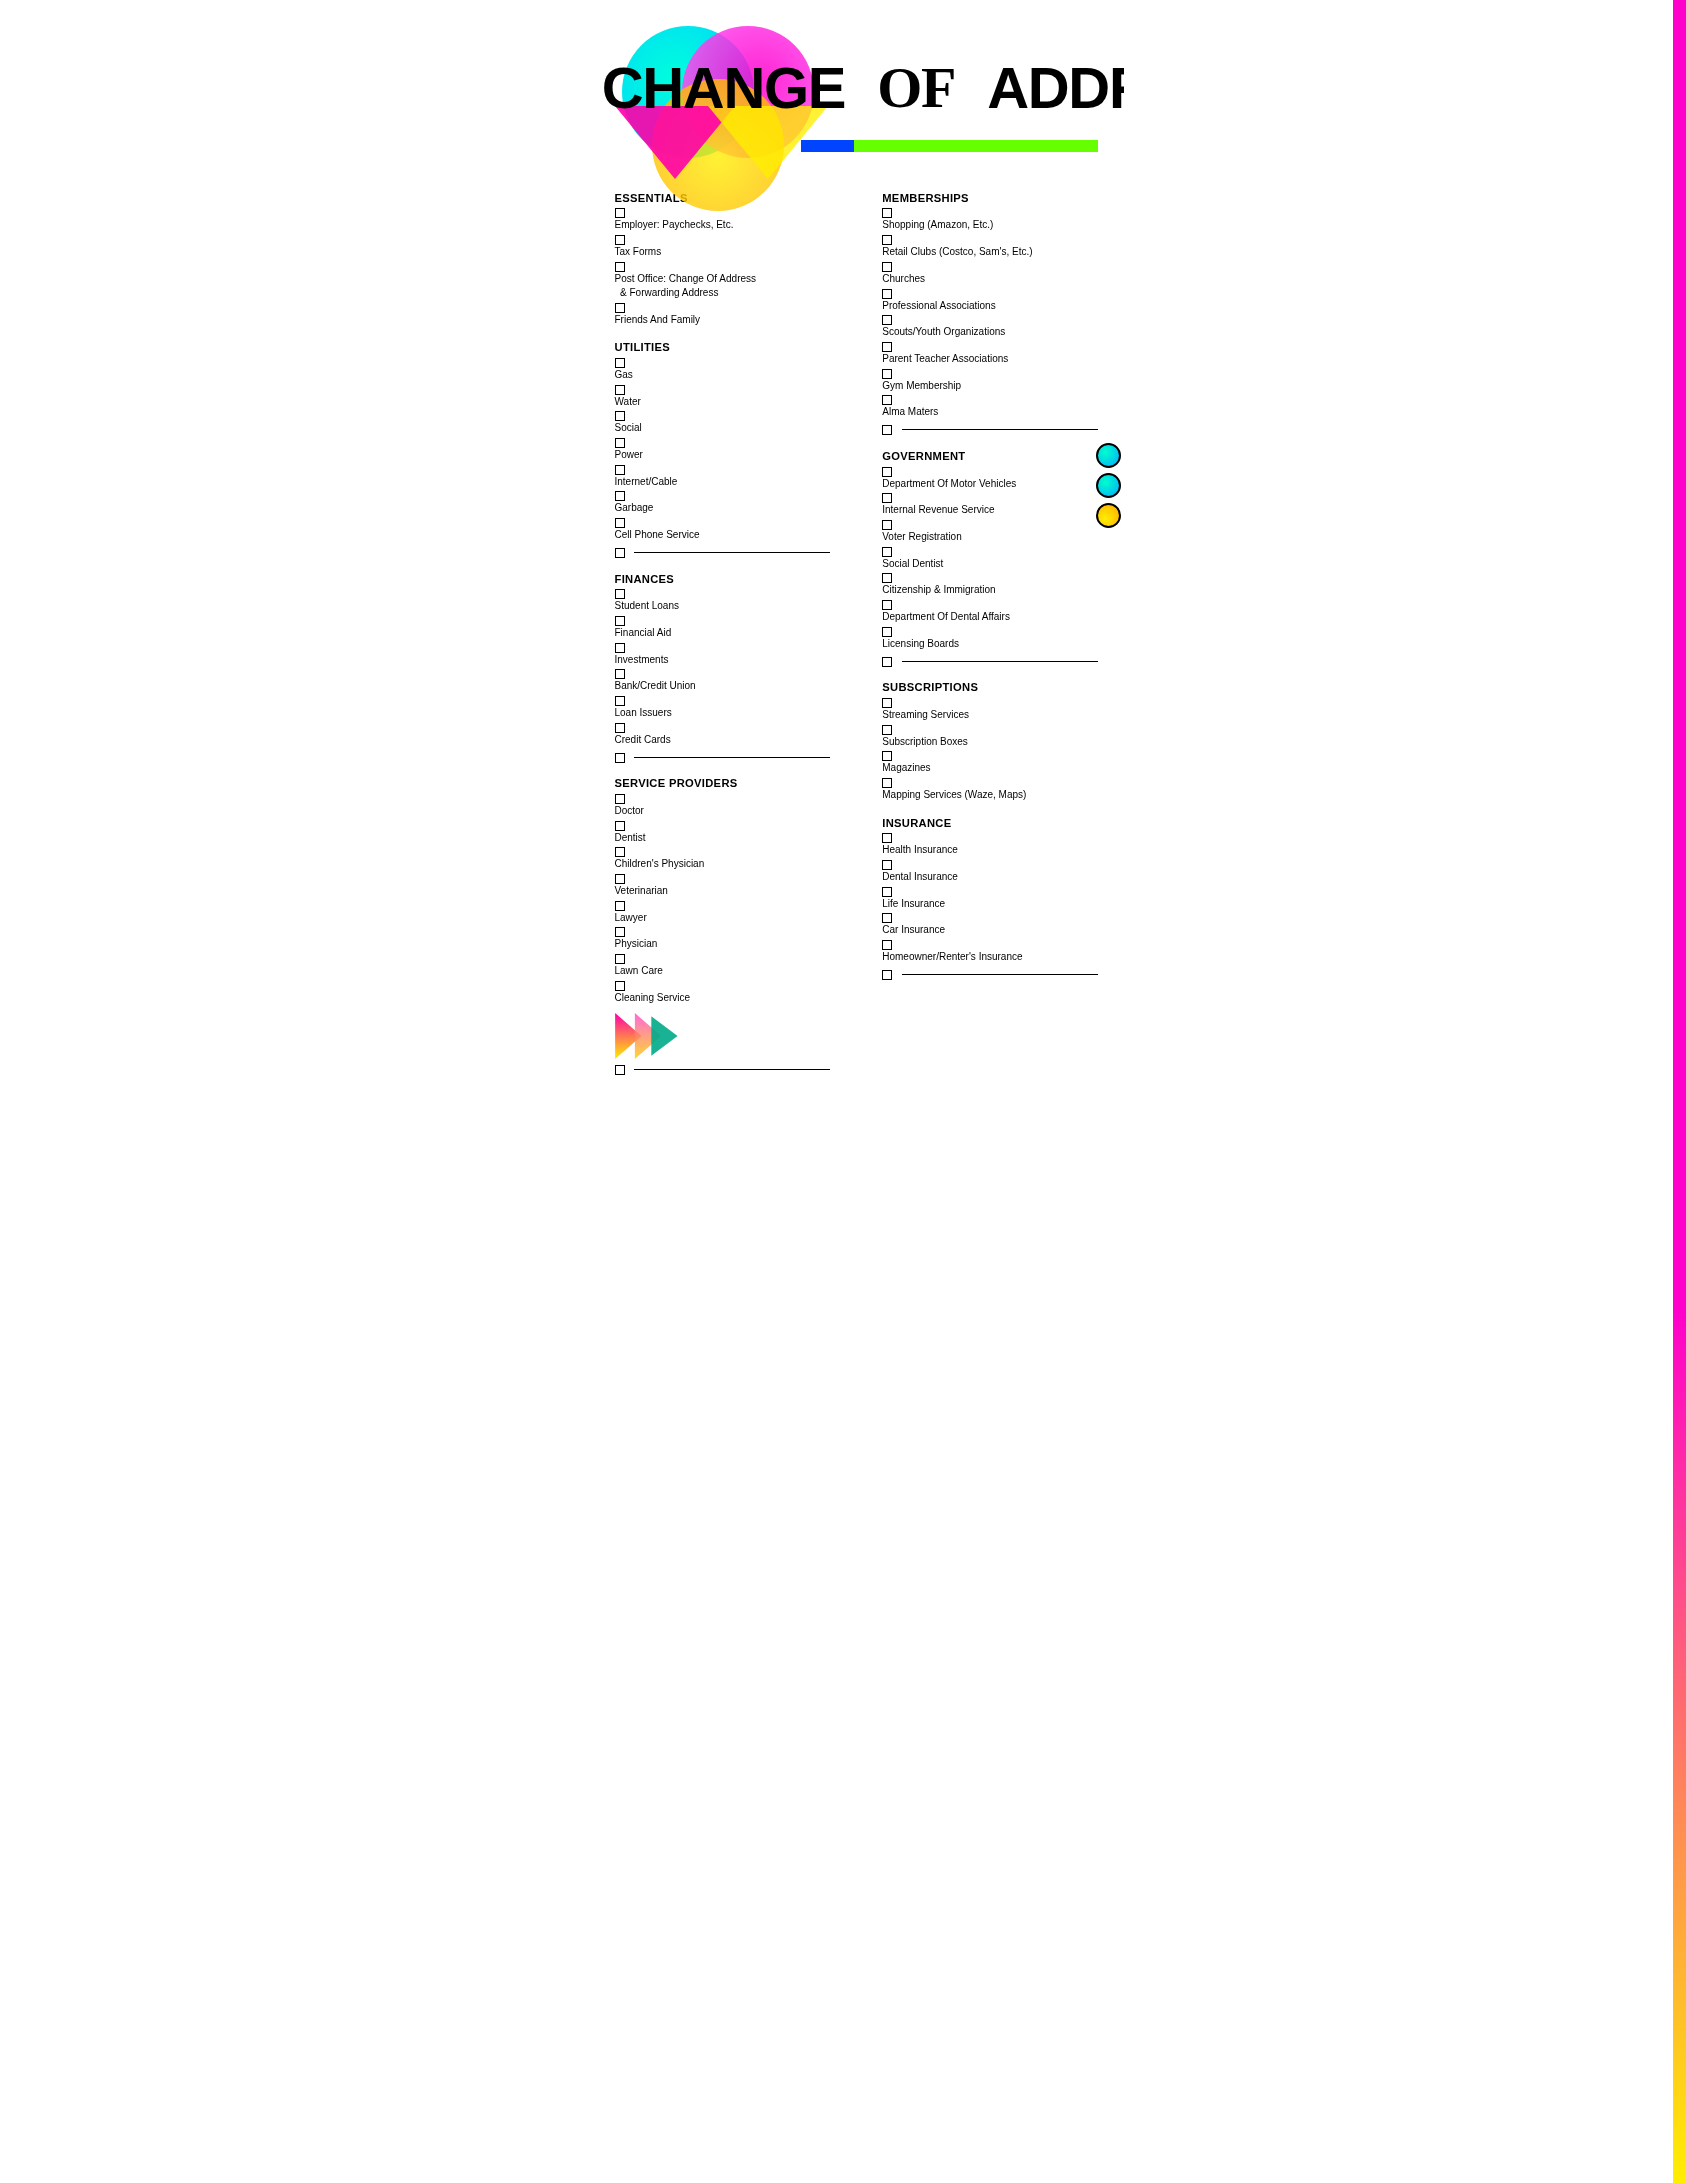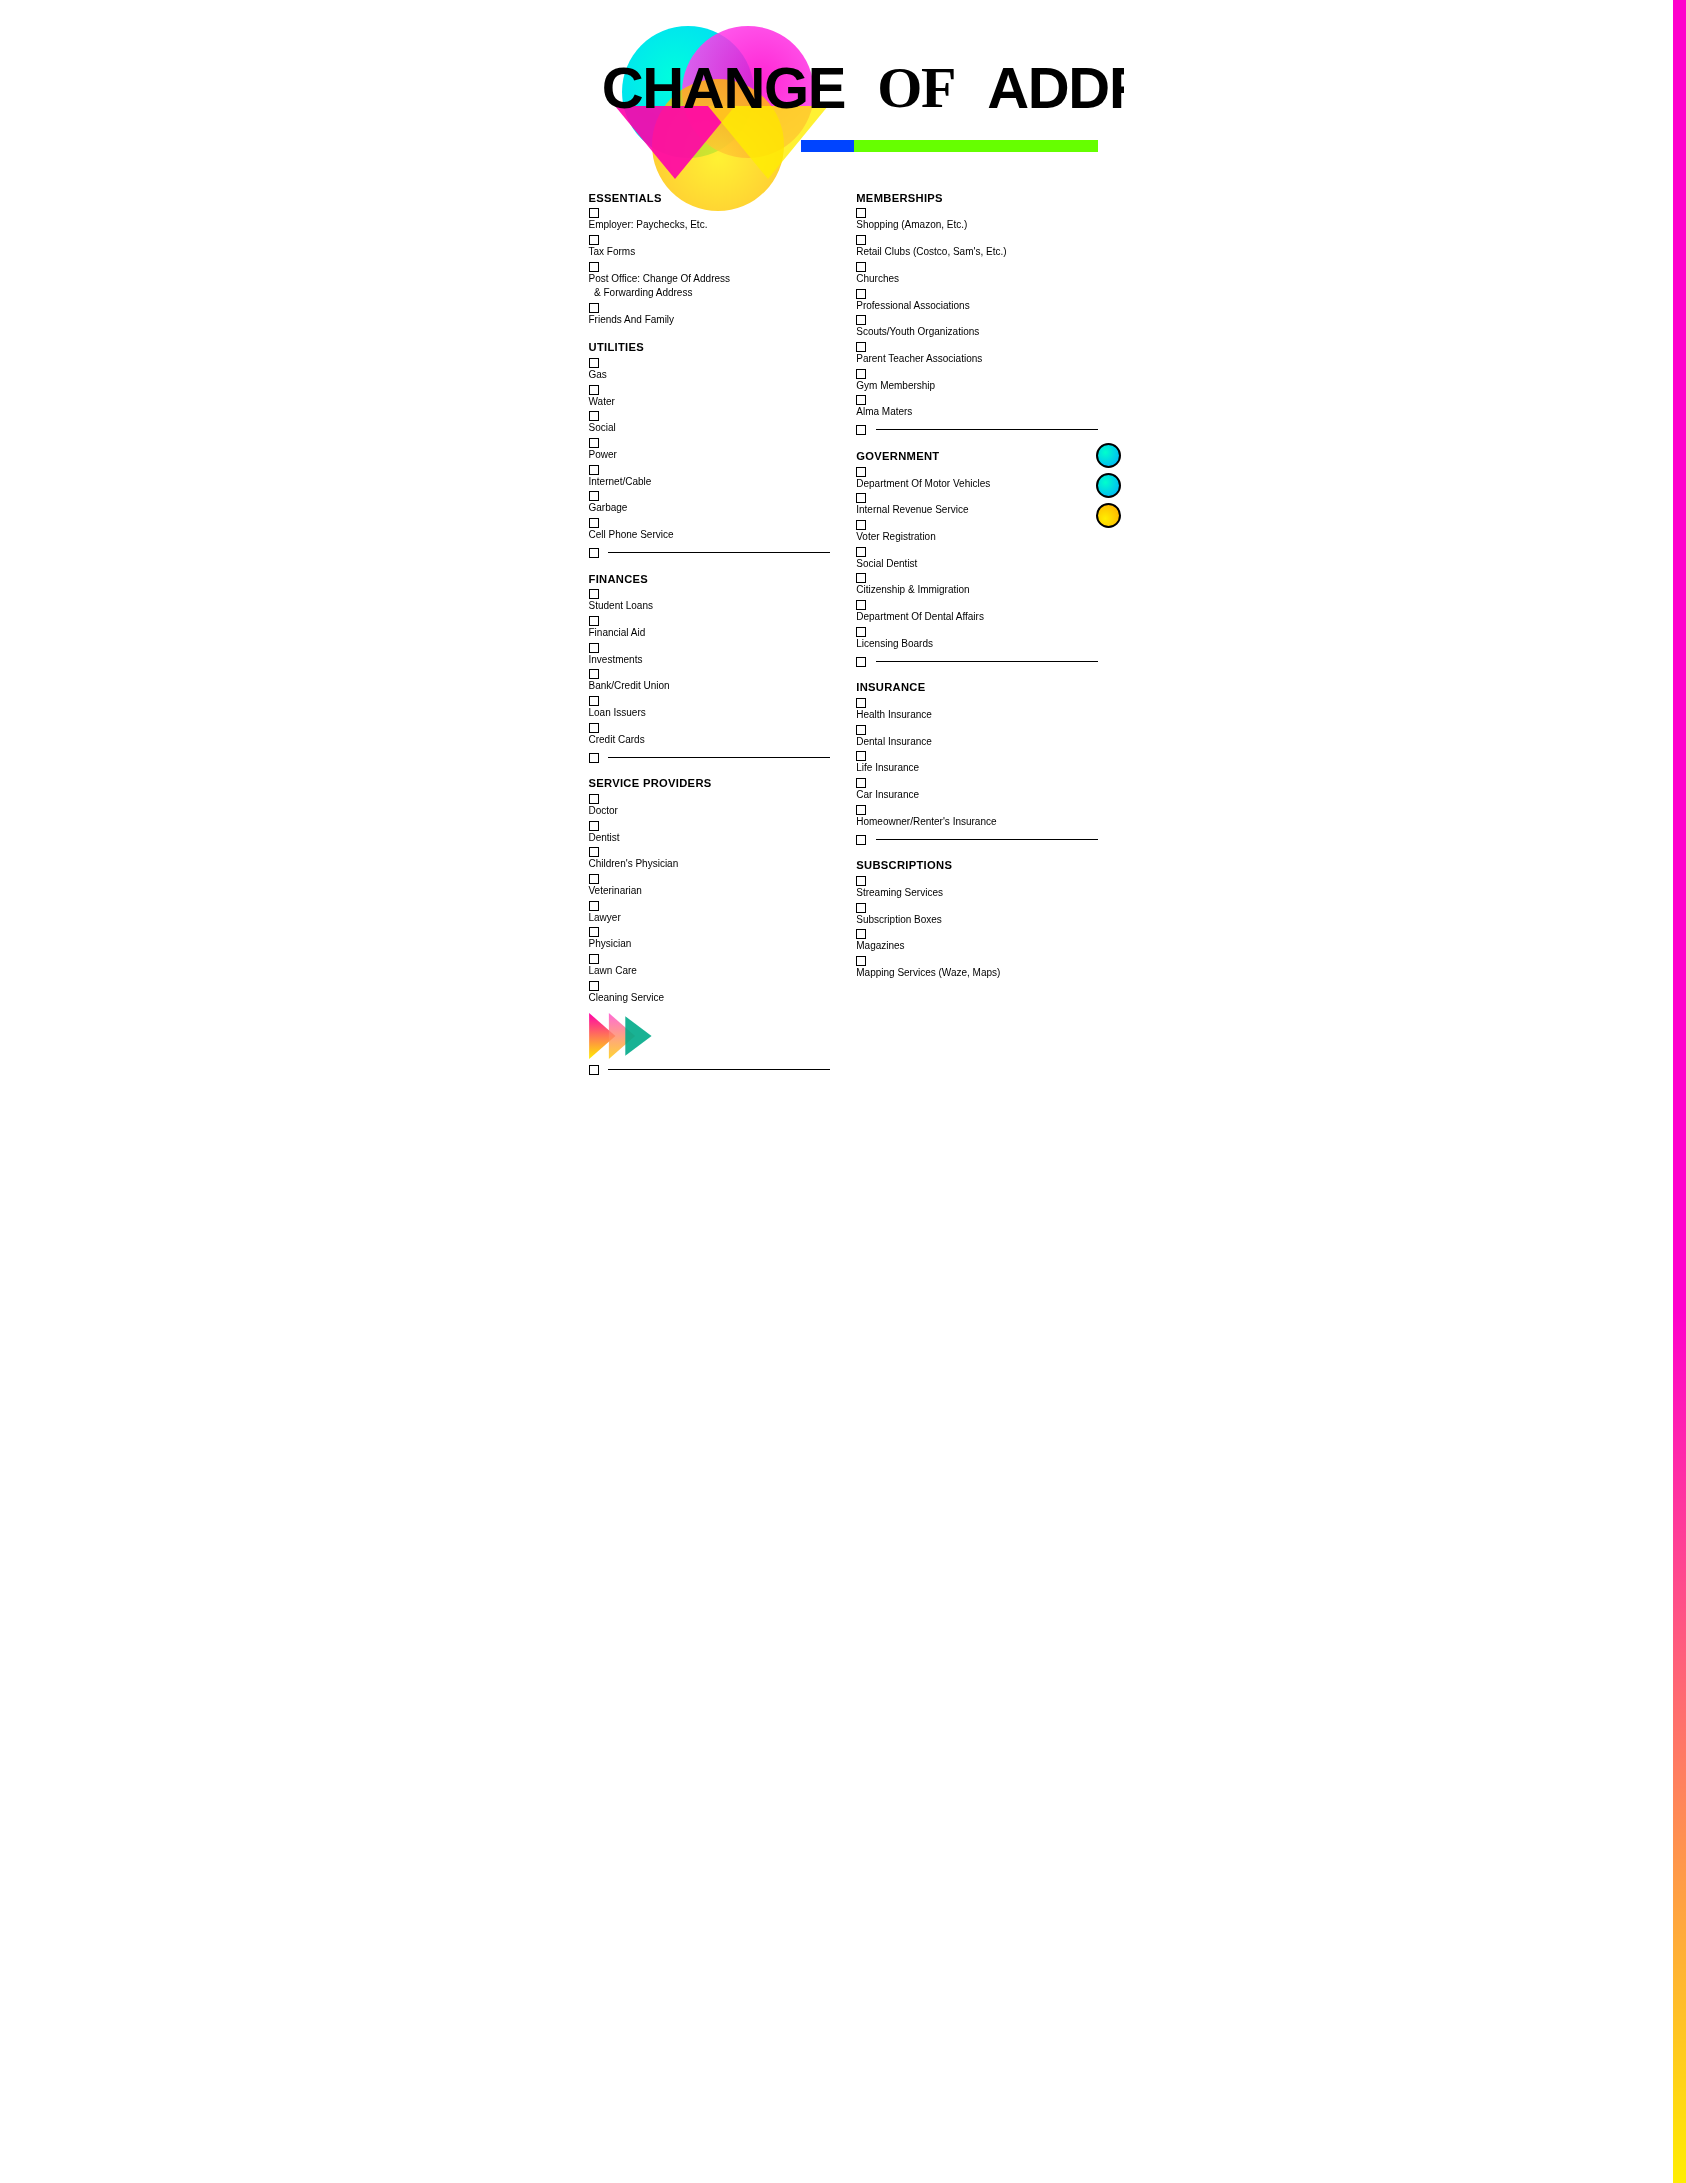--- a/index.html
+++ b/index.html
@@ -107,20 +107,21 @@
     
     .content {
       display: grid;
       grid-template-columns: 1fr 1fr;
       gap: 0 26.5px;
       margin-top: 6.6px;
     }
 
     .section {
       margin-bottom: 14.6px;
+      margin-left: 26px;
     }
 
     .section-title {
       font-size: 11.2px;
       font-weight: 900;
       font-family: 'Arial Black', 'Arial', sans-serif;
       text-transform: uppercase;
       margin-bottom: 4px;
       letter-spacing: 0.3px;
     }
@@ -414,20 +415,40 @@
         <div style="width:25px;height:25px;border-radius:50%;background:radial-gradient(circle at 35% 65%,#ffee00,#ffaa00);border:2px solid #000;"></div>
       </div>
 
       <div class="custom-line">
         <span class="checkbox"></span>
         <div class="line"></div>
       </div>
     </div>
 
     <div class="section">
+      <div class="section-title">SUBSCRIPTIONS</div>
+      <div class="checklist-item">
+        <span class="checkbox"></span>
+        <span>Streaming Services</span>
+      </div>
+      <div class="checklist-item">
+        <span class="checkbox"></span>
+        <span>Subscription Boxes</span>
+      </div>
+      <div class="checklist-item">
+        <span class="checkbox"></span>
+        <span>Magazines</span>
+      </div>
+      <div class="checklist-item">
+        <span class="checkbox"></span>
+        <span>Mapping Services (Waze, Maps)</span>
+      </div>
+    </div>
+
+    <div class="section">
       <div class="section-title">INSURANCE</div>
       <div class="checklist-item">
         <span class="checkbox"></span>
         <span>Health Insurance</span>
       </div>
       <div class="checklist-item">
         <span class="checkbox"></span>
         <span>Dental Insurance</span>
       </div>
       <div class="checklist-item">
@@ -441,38 +462,18 @@
       <div class="checklist-item">
         <span class="checkbox"></span>
         <span>Homeowner/Renter's Insurance</span>
       </div>
       <div class="custom-line">
         <span class="checkbox"></span>
         <div class="line"></div>
       </div>
     </div>
 
-    <div class="section">
-      <div class="section-title">SUBSCRIPTIONS</div>
-      <div class="checklist-item">
-        <span class="checkbox"></span>
-        <span>Streaming Services</span>
-      </div>
-      <div class="checklist-item">
-        <span class="checkbox"></span>
-        <span>Subscription Boxes</span>
-      </div>
-      <div class="checklist-item">
-        <span class="checkbox"></span>
-        <span>Magazines</span>
-      </div>
-      <div class="checklist-item">
-        <span class="checkbox"></span>
-        <span>Mapping Services (Waze, Maps)</span>
-      </div>
-    </div>
-
   </div>
 
 </div>
 
 <div style="position:fixed;right:0;top:0;bottom:0;width:13.2px;background:linear-gradient(to bottom,#ff00cc 0%,#ff00cc 60%,#ffee00 100%);"></div>
 
 
 </body></html>

